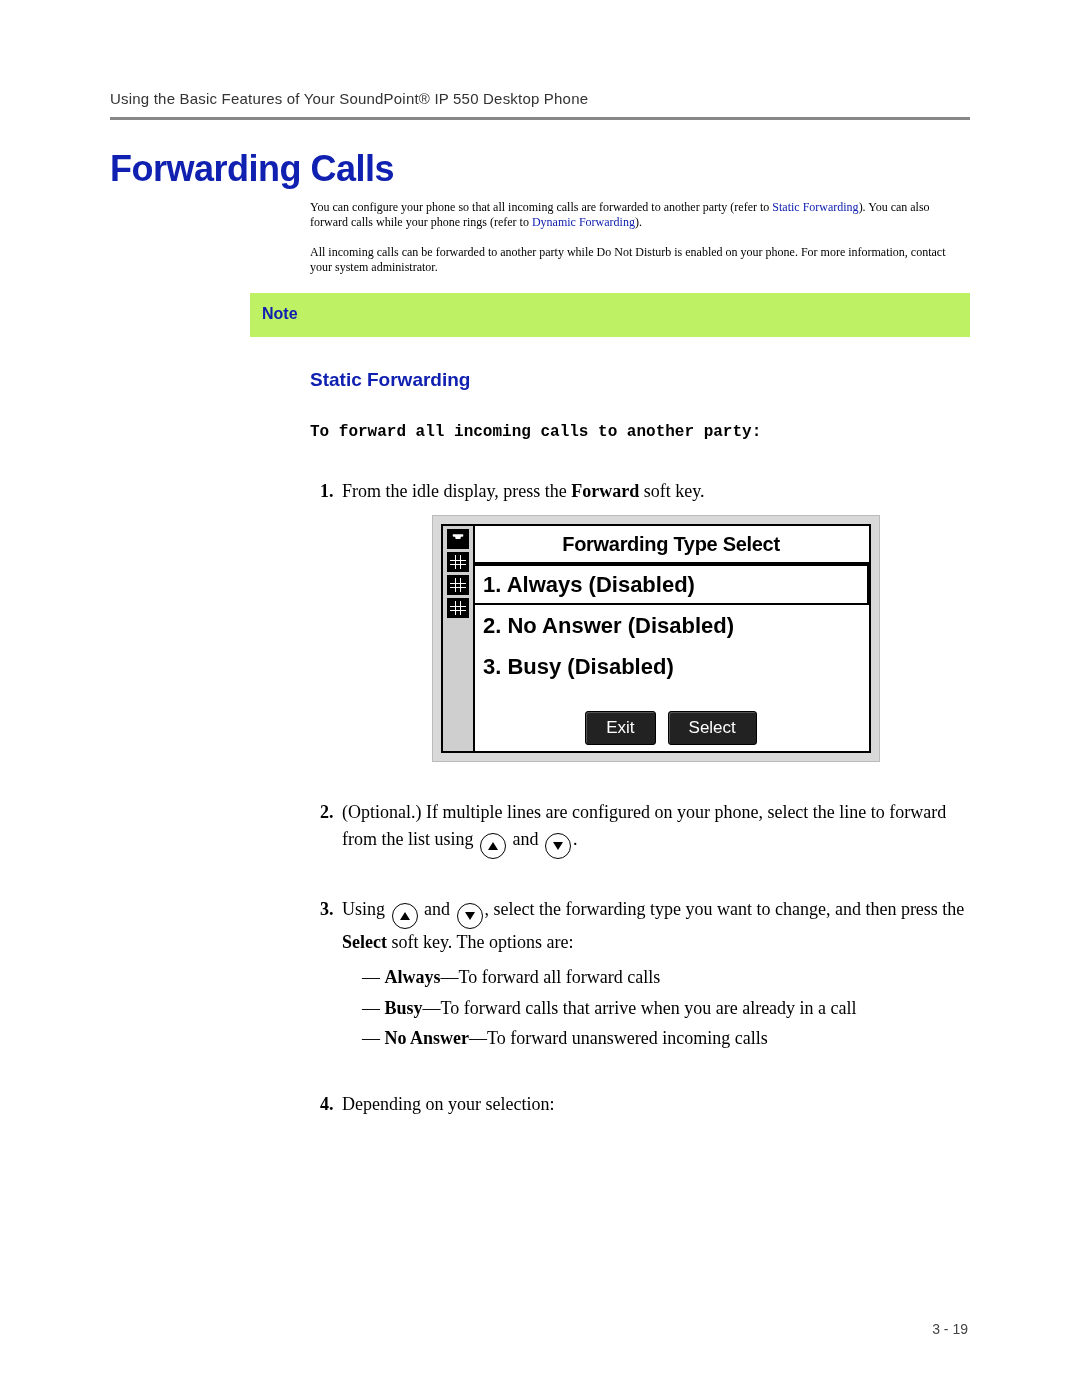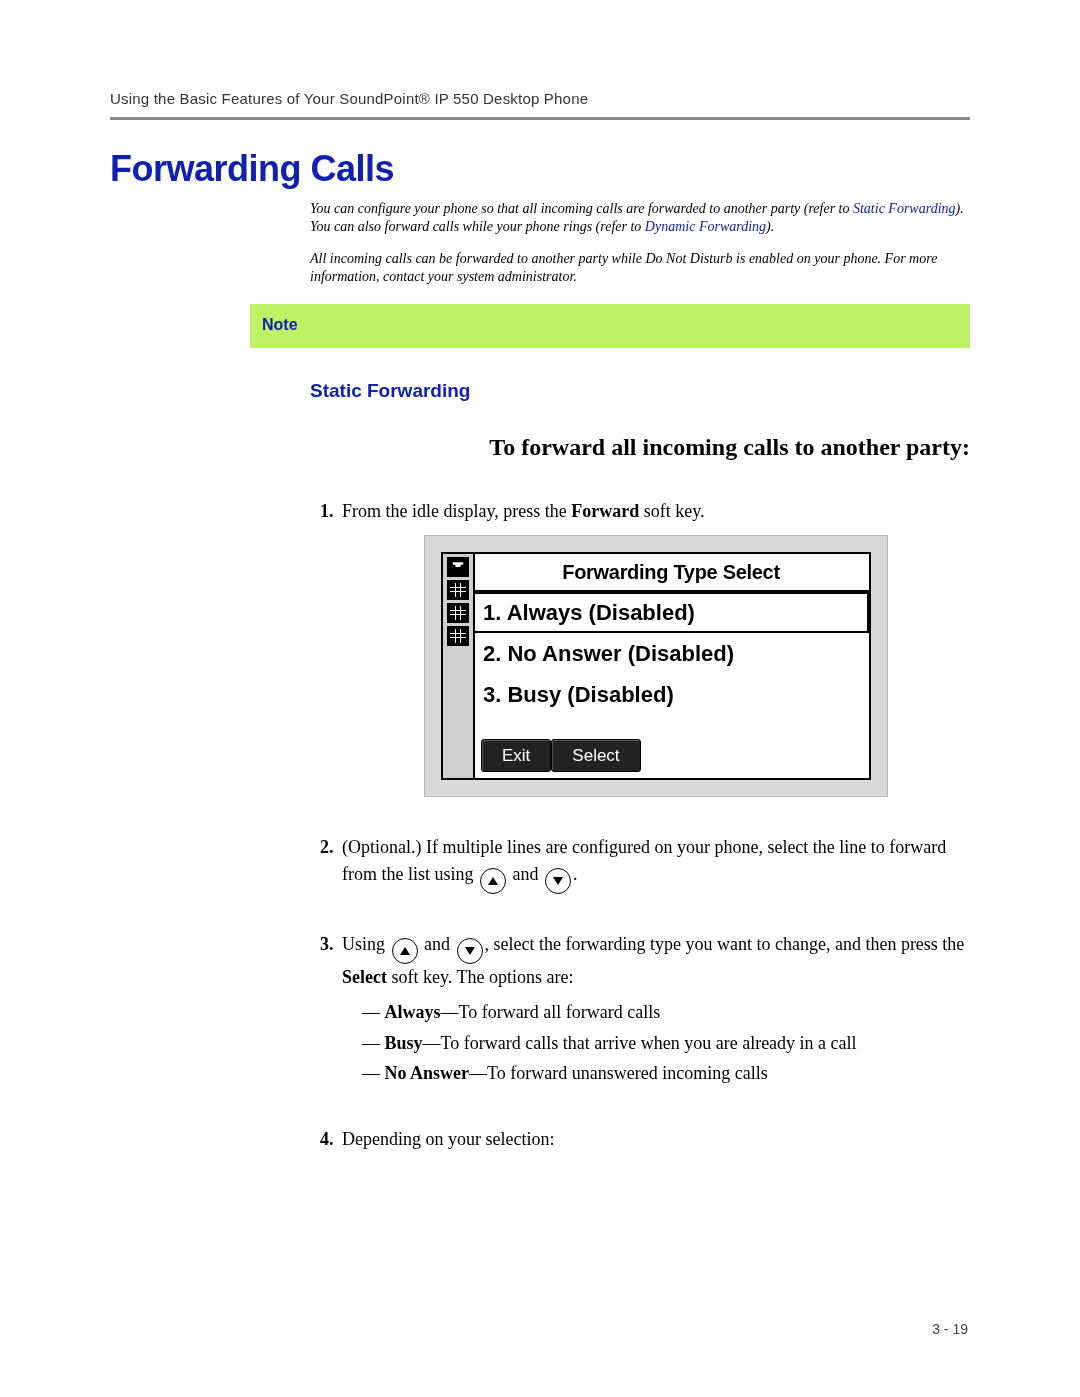--- a/index.html
+++ b/index.html
@@ -34,24 +34,23 @@
     font-weight: bold;
     font-size: 36px;
     color: #1020b0;
     margin: 0 0 10px 0;
     letter-spacing: -0.5px;
   }
   .body-indent {
     margin-left: 200px;
   }
   p.body {
-    font-size: 14px;
+    font-size: 12px;
     line-height: 1.28;
     margin: 0 0 14px 0;
-    font-style: italic;
   }
   a.link {
     color: #1020b0;
     text-decoration: none;
   }
   .note-block {
     display: flex;
     background: #bef264;
     margin-left: 140px;
     padding: 10px 12px 14px 12px;
@@ -74,26 +73,25 @@
     color: #222;
   }
   h3.sub-blue {
     font-family: "Arial Narrow", Arial, sans-serif;
     font-weight: bold;
     color: #1020b0;
     font-size: 19px;
     margin: 0 0 32px 0;
   }
   h4.proc-head {
-    font-family: Liberation Serif, serif;
-    font-weight: bold;
-    font-size: 24px;
+    font-family: Liberation Mono, monospace;
+    font-weight: bold;
+    font-size: 16px;
     margin: 0 0 10px 0;
     color: #000;
-    text-align: right;
   }
   ol.steps {
     margin: 0;
     padding-left: 28px;
     font-size: 18px;
     line-height: 1.5;
   }
   ol.steps > li {
     margin-bottom: 8px;
     padding-left: 4px;
@@ -117,21 +115,21 @@
     bottom: 60px;
     font-family: Arial, sans-serif;
     font-size: 14px;
     color: #444;
   }
   
   .lcd-wrap {
     width: 430px;
     margin: 10px auto 14px auto;
     background: #d9d9d9;
-    padding: 16px;
+    padding: 8px;
     border: 1px solid #bbb;
   }
   .lcd {
     background: #fff;
     border: 2px solid #000;
     position: relative;
     font-family: Arial, Helvetica, sans-serif;
     min-height: 170px;
   }
   .lcd-side {
@@ -179,22 +177,22 @@
     font-weight: bold;
     padding: 2px 8px;
     border: 2px solid transparent;
     margin: 0;
   }
   .lcd-row.selected {
     border: 2px solid #000;
   }
   .lcd-softkeys {
     display: flex;
-    justify-content: flex-start;
-    gap: 0;
+    justify-content: center;
+    gap: 12px;
     padding: 6px 8px 6px 8px;
   }
   .softkey {
     background: #222;
     color: #fff;
     font-size: 17px;
     padding: 3px 20px;
     border-radius: 3px;
     border: 1px solid #000;
     font-family: Arial, sans-serif;

